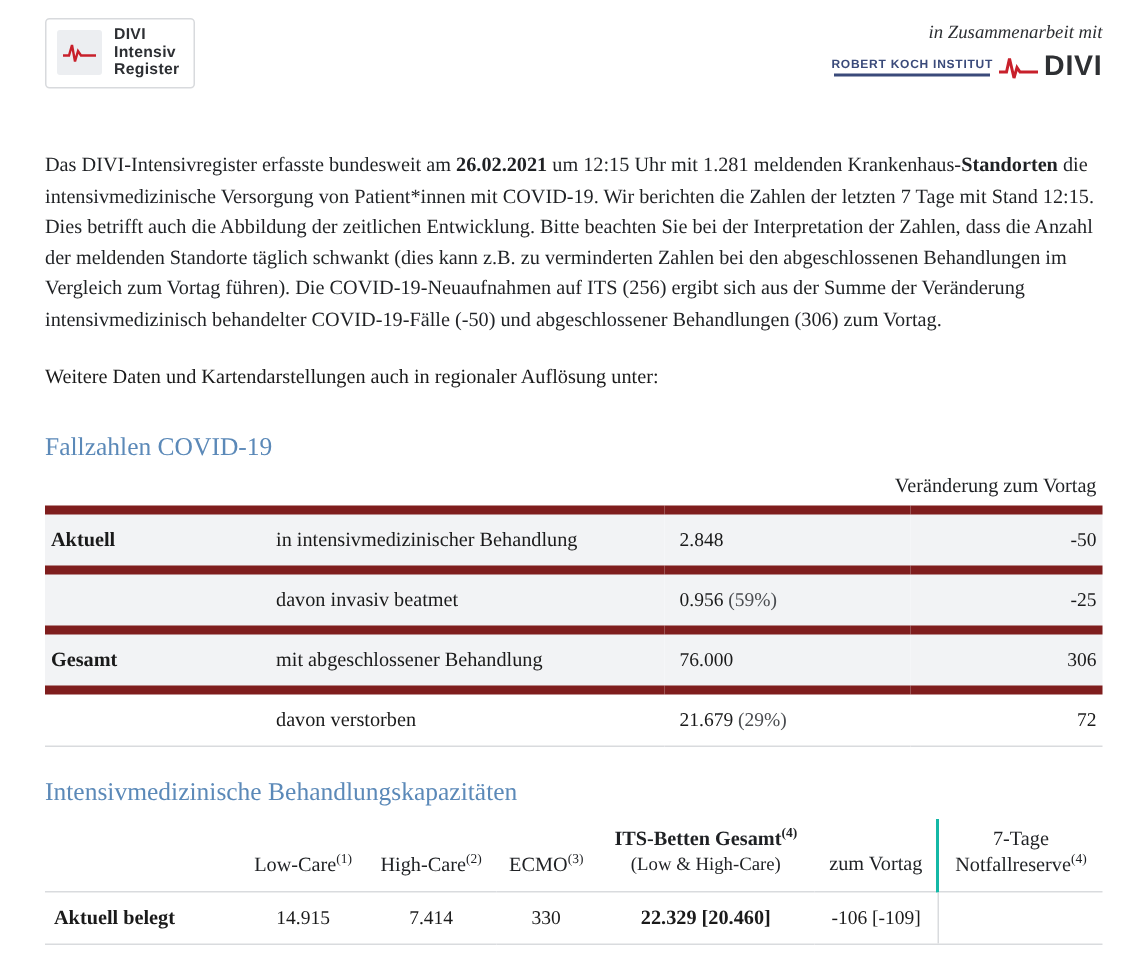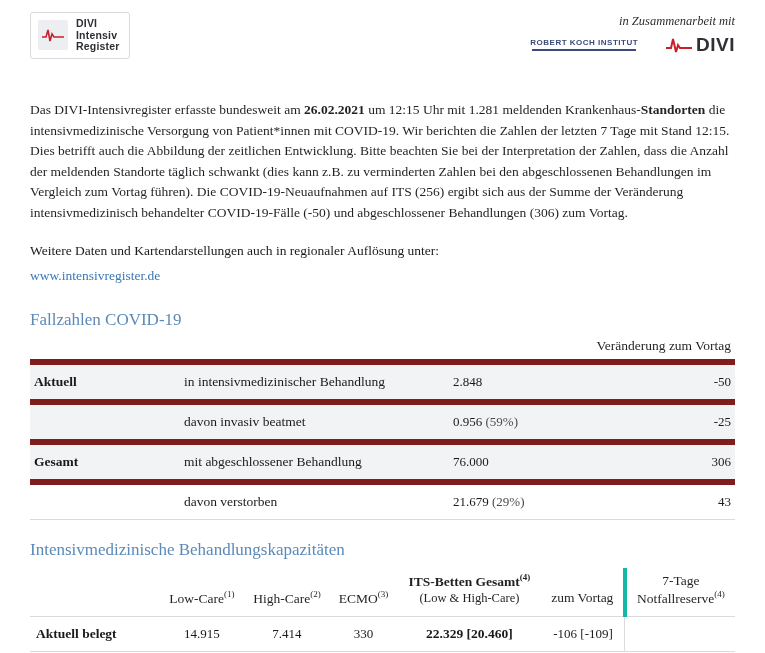--- a/index.html
+++ b/index.html
@@ -64,21 +64,21 @@
   .coop-label {
     font-family: "Liberation Serif", serif;
     font-style: italic;
     font-size: 12.5px;
     color: #2b2d31;
     margin-bottom: 5px;
   }
   .coop-logos {
     display: flex;
     align-items: center;
-    gap: 28px;
+    gap: 4px;
     justify-content: flex-end;
   }
   .rki-logo {
     display: flex;
     flex-direction: column;
     align-items: center;
     line-height: 1;
   }
   .rki-text {
     font-family: "Liberation Sans", sans-serif;
@@ -208,21 +208,21 @@
     border-top: 1px solid #d9dbde;
     border-bottom: 1px solid #d9dbde;
   }
   .t2 td.lbl {
     text-align: left;
     font-weight: bold;
     font-size: 13.5px;
   }
   .t2 td.big { font-weight: bold; font-size: 13.5px; }
   .t2 .divider { border-left: 1px solid #d9dbde; }
-  .t2 th.divider { border-left: 4px solid #14b8a6; }
+  .t2 th.divider { border-left: 2px solid #14b8a6; }
   sup { font-size: 9px; }
 </style>
 </head>
 <body>
 
 <div class="page">
 
   <div class="header">
 
     <div class="logo-block">
@@ -254,23 +254,20 @@
         </div>
       </div>
     </div>
   </div>
 
   <div class="intro">
     <span>Das DIVI-Intensivregister erfasste bundesweit am </span><b>26.02.2021</b><span> um 12:15 Uhr mit 1.281 meldenden Krankenhaus-</span><b>Standorten</b><span> die intensivmedizinische Versorgung von Patient*innen mit COVID-19. Wir berichten die Zahlen der letzten 7 Tage mit Stand 12:15. Dies betrifft auch die Abbildung der zeitlichen Entwicklung. Bitte beachten Sie bei der Interpretation der Zahlen, dass die Anzahl der meldenden Standorte täglich schwankt (dies kann z.B. zu verminderten Zahlen bei den abgeschlossenen Behandlungen im Vergleich zum Vortag führen). Die COVID-19-Neuaufnahmen auf ITS (256) ergibt sich aus der Summe der Veränderung intensivmedizinisch behandelter COVID-19-Fälle (-50) und abgeschlossener Behandlungen (306) zum Vortag.</span>
   </div>
 
   <div class="intro-second">Weitere Daten und Kartendarstellungen auch in regionaler Auflösung unter:</div>
-  <div class="link-line">
-    <a class="link" href="#">www.intensivregister.de</a>
-  </div>
 
   <div class="section-title">Fallzahlen COVID-19</div>
 
   <table class="t1">
     <tbody>
         <tr>
       <td class="hdr-right" colspan="4" style="border:none;">
         <span>Veränderung zum Vortag</span>
       </td>
     </tr>
@@ -289,21 +286,21 @@
     <tr class="shade">
       <td class="c-label">Gesamt</td>
       <td class="c-desc">mit abgeschlossener Behandlung</td>
       <td class="c-val"><span>76.000</span></td>
       <td class="c-delta">306</td>
     </tr>
     <tr>
       <td class="c-label"></td>
       <td class="c-desc">davon verstorben</td>
       <td class="c-val"><span>21.679</span> <span class="pct">(29%)</span></td>
-      <td class="c-delta">43</td>
+      <td class="c-delta">72</td>
     </tr>
   </tbody>
     </table>
 
   <div class="section-title tight">Intensivmedizinische Behandlungskapazitäten</div>
 
   <table class="t2">
     <tbody>
         <tr>
       <th class="lbl"></th>

